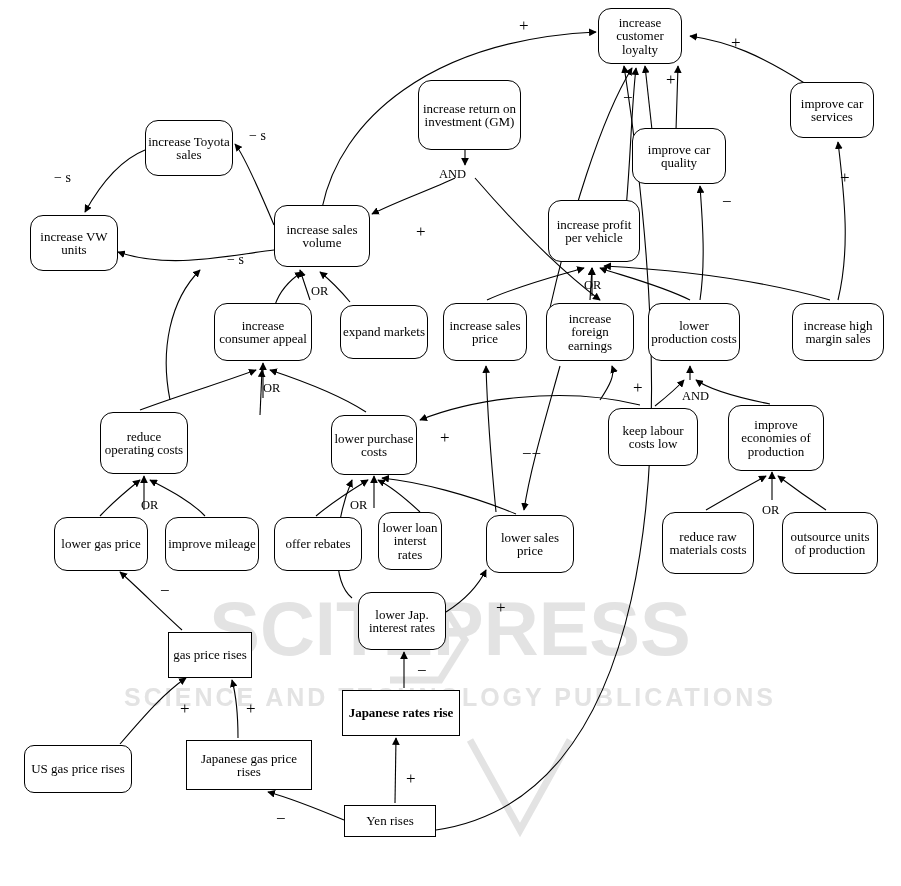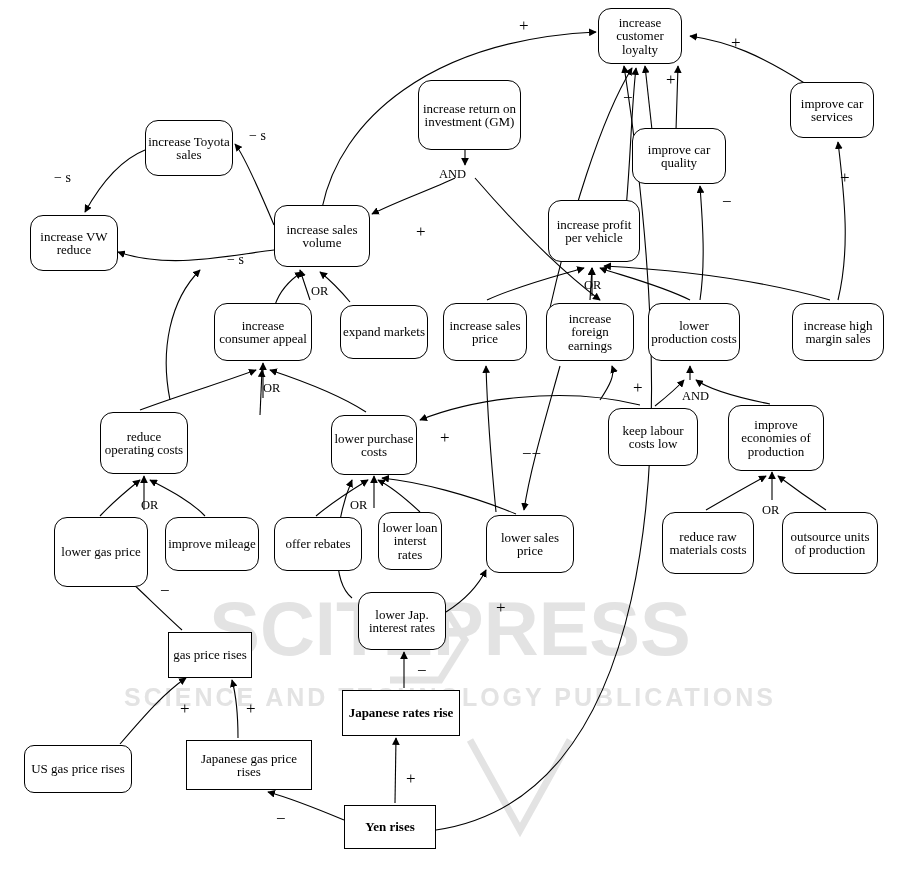--- a/index.html
+++ b/index.html
@@ -172,46 +172,46 @@
 
       <path d="M 170 400 C 160 350 170 300 200 270" marker-end=""></path>
     </g>
   </svg>
 
   <div class="node rounded" style="left:598px;top:8px;width:84px;height:56px;">increase customer loyalty</div>
   <div class="node rounded" style="left:418px;top:80px;width:103px;height:70px;">increase return on investment (GM)</div>
   <div class="node rounded" style="left:790px;top:82px;width:84px;height:56px;">improve car services</div>
   <div class="node rounded" style="left:632px;top:128px;width:94px;height:56px;">improve car quality</div>
   <div class="node rounded" style="left:145px;top:120px;width:88px;height:56px;">increase Toyota sales</div>
-  <div class="node rounded" style="left:30px;top:215px;width:88px;height:56px;">increase VW reduce</div>
+  <div class="node rounded" style="left:30px;top:215px;width:88px;height:56px;">increase VW units</div>
   <div class="node rounded" style="left:274px;top:205px;width:96px;height:62px;">increase sales volume</div>
   <div class="node rounded" style="left:548px;top:200px;width:92px;height:62px;">increase profit per vehicle</div>
   <div class="node rounded" style="left:214px;top:303px;width:98px;height:58px;">increase consumer appeal</div>
   <div class="node rounded" style="left:340px;top:305px;width:88px;height:54px;">expand markets</div>
   <div class="node rounded" style="left:443px;top:303px;width:84px;height:58px;">increase sales price</div>
   <div class="node rounded" style="left:546px;top:303px;width:88px;height:58px;">increase foreign earnings</div>
   <div class="node rounded" style="left:648px;top:303px;width:92px;height:58px;">lower production costs</div>
   <div class="node rounded" style="left:792px;top:303px;width:92px;height:58px;">increase high margin sales</div>
   <div class="node rounded" style="left:100px;top:412px;width:88px;height:62px;">reduce operating costs</div>
   <div class="node rounded" style="left:331px;top:415px;width:86px;height:60px;">lower purchase costs</div>
   <div class="node rounded" style="left:608px;top:408px;width:90px;height:58px;">keep labour costs low</div>
   <div class="node rounded" style="left:728px;top:405px;width:96px;height:66px;">improve economies of production</div>
-  <div class="node rounded" style="left:54px;top:517px;width:94px;height:70px;">lower gas price</div>
+  <div class="node rounded" style="left:54px;top:517px;width:94px;height:54px;">lower gas price</div>
   <div class="node rounded" style="left:165px;top:517px;width:94px;height:54px;">improve mileage</div>
   <div class="node rounded" style="left:274px;top:517px;width:88px;height:54px;">offer rebates</div>
   <div class="node rounded" style="left:378px;top:512px;width:64px;height:58px;">lower loan interst rates</div>
   <div class="node rounded" style="left:486px;top:515px;width:88px;height:58px;">lower sales price</div>
   <div class="node rounded" style="left:662px;top:512px;width:92px;height:62px;">reduce raw materials costs</div>
   <div class="node rounded" style="left:782px;top:512px;width:96px;height:62px;">outsource units of production</div>
   <div class="node rounded" style="left:358px;top:592px;width:88px;height:58px;">lower Jap. interest rates</div>
   <div class="node rect" style="left:168px;top:632px;width:84px;height:46px;">gas price rises</div>
   <div class="node rect" style="left:342px;top:690px;width:118px;height:46px;font-weight:bold;">Japanese rates rise</div>
   <div class="node rect" style="left:24px;top:745px;width:108px;height:48px;border-radius:10px;">US gas price rises</div>
   <div class="node rect" style="left:186px;top:740px;width:126px;height:50px;">Japanese gas price rises</div>
-  <div class="node rect" style="left:344px;top:805px;width:92px;height:44px;font-weight:bold;">Yen rises</div>
+  <div class="node rect" style="left:344px;top:805px;width:92px;height:32px;">Yen rises</div>
 
   <div class="elabel big" style="left:519px;top:16px;">+</div>
   <div class="elabel big" style="left:731px;top:33px;">+</div>
   <div class="elabel big" style="left:666px;top:70px;">+</div>
   <div class="elabel big" style="left:623px;top:88px;">−</div>
   <div class="elabel" style="left:249px;top:128px;">− s</div>
   <div class="elabel" style="left:54px;top:170px;">− s</div>
   <div class="elabel small" style="left:439px;top:167px;">AND</div>
   <div class="elabel big" style="left:840px;top:168px;">+</div>
   <div class="elabel big" style="left:722px;top:192px;">−</div>

